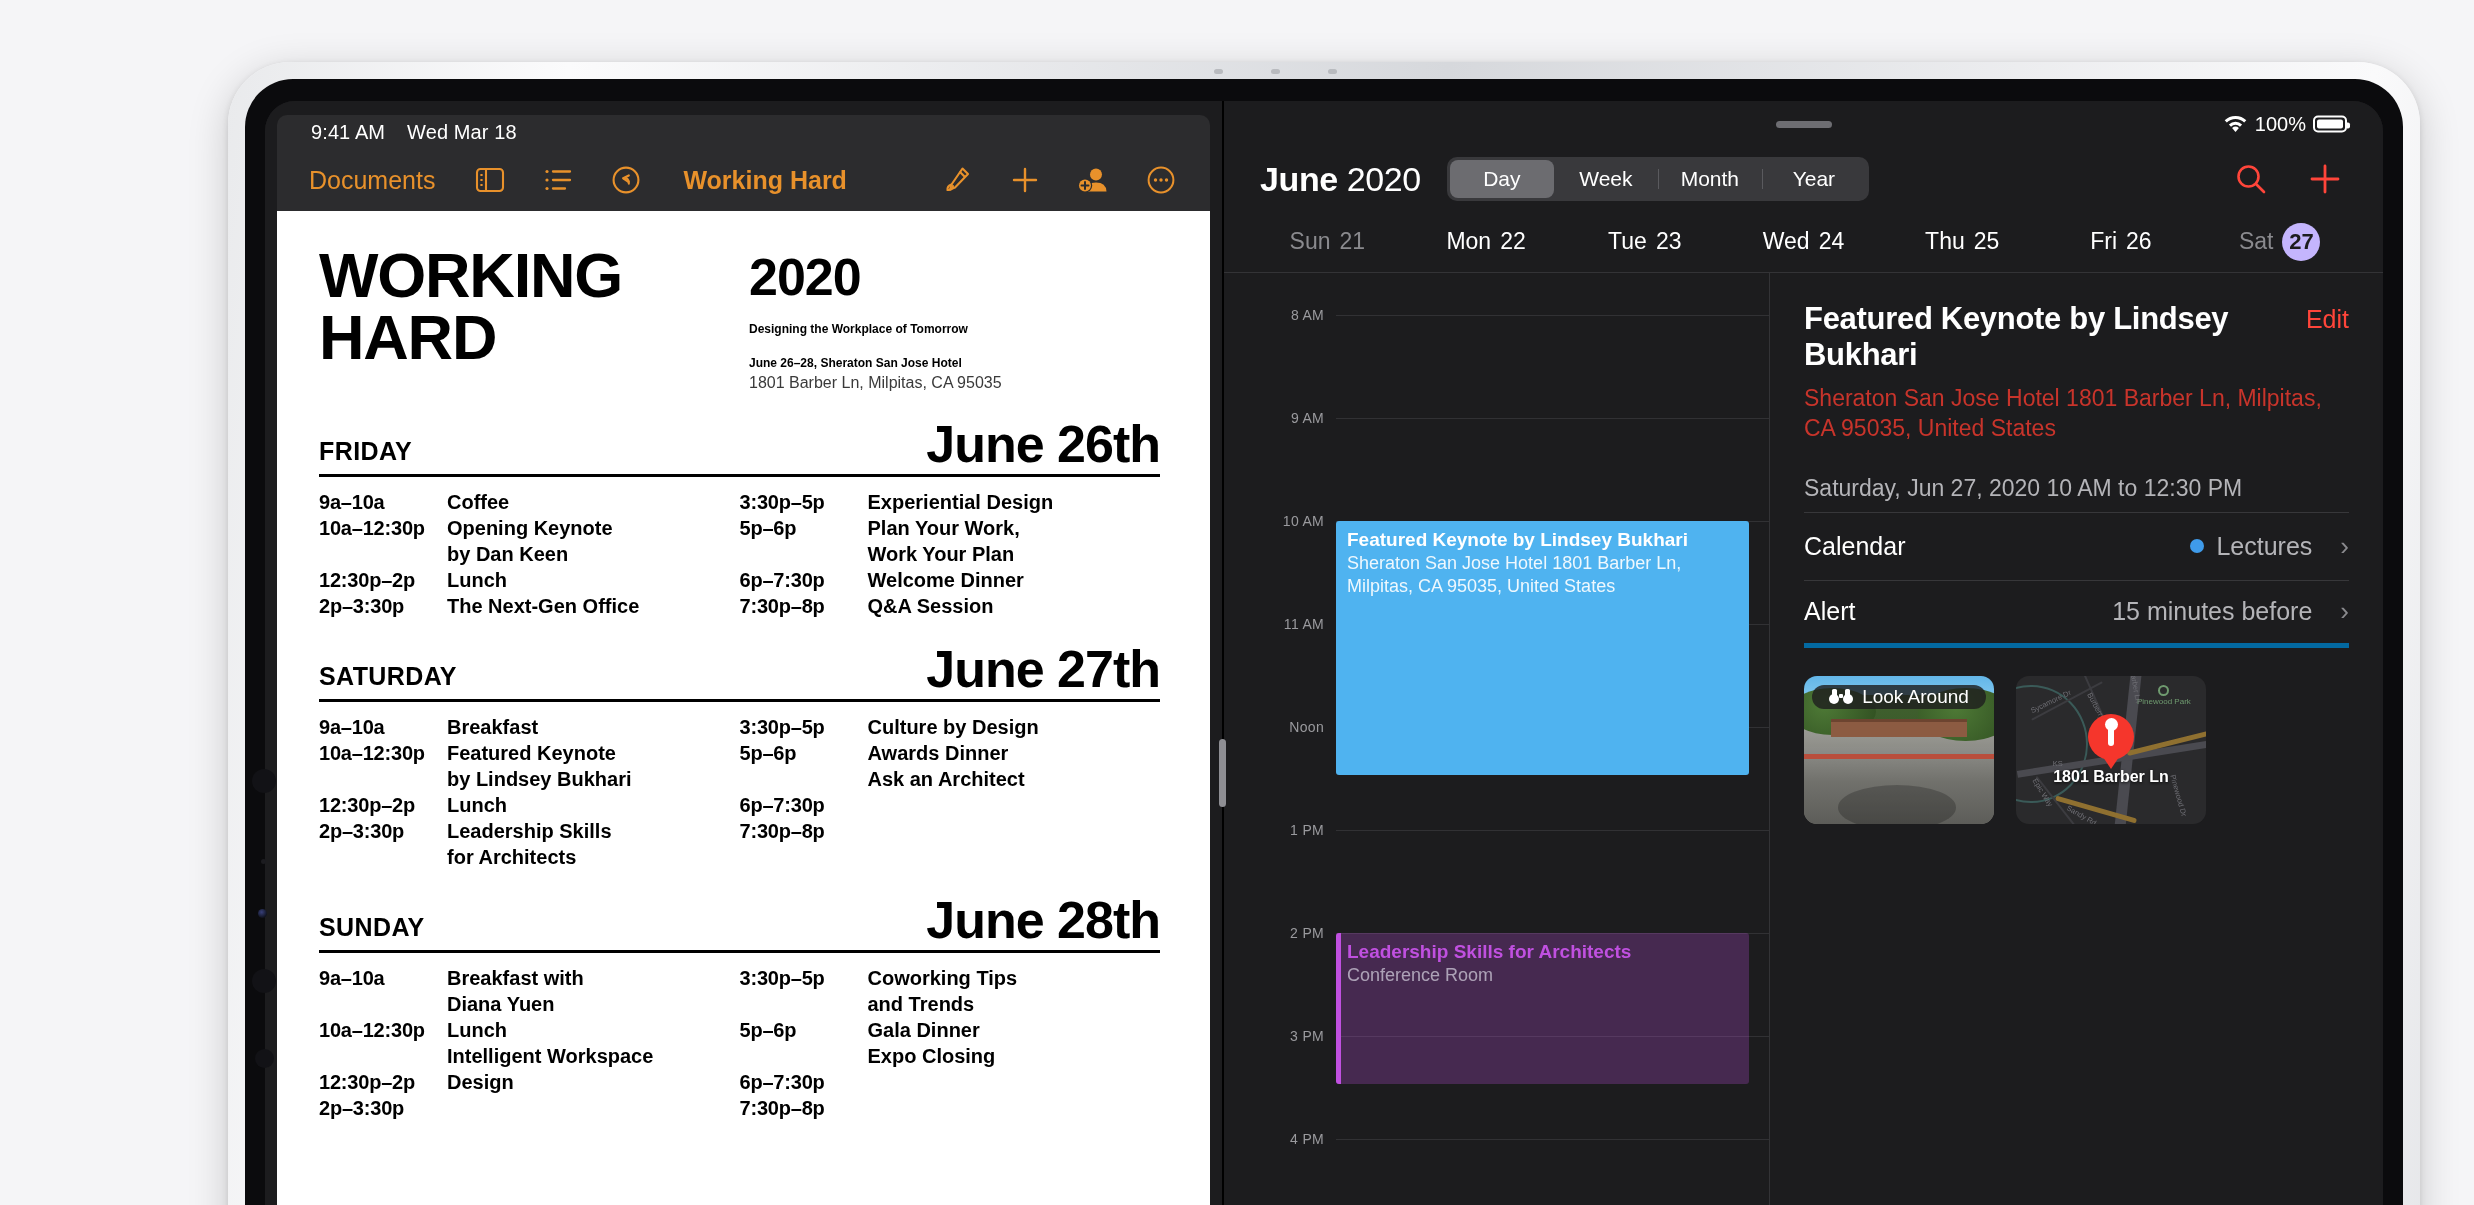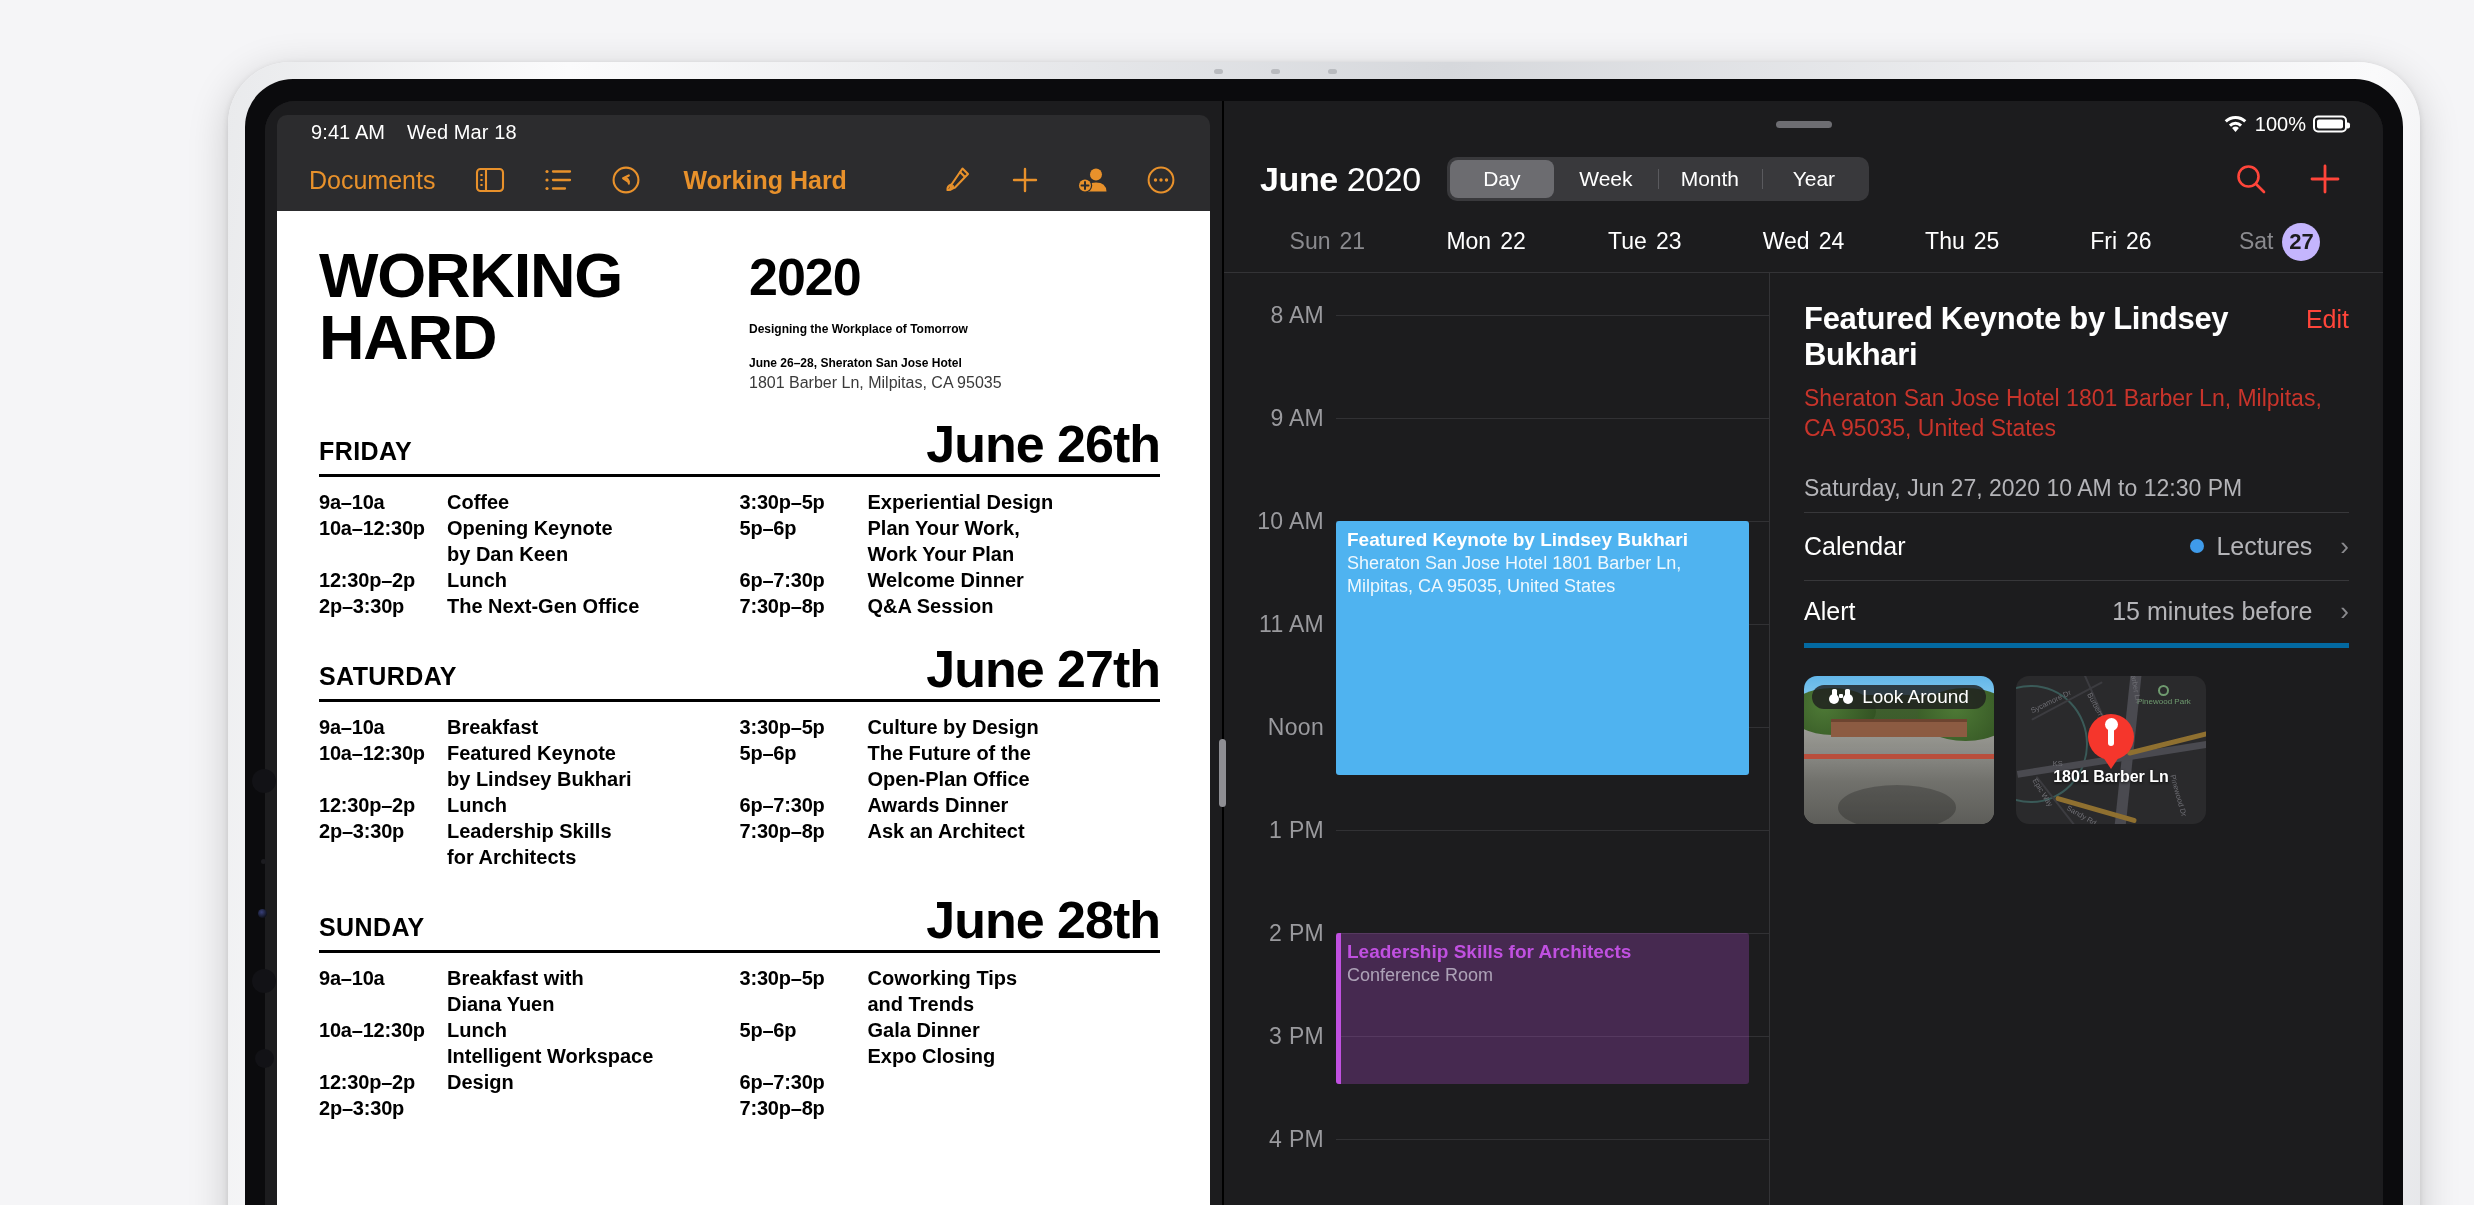--- a/index.html
+++ b/index.html
@@ -232,21 +232,21 @@
   .timeline {
     flex: 1 1 auto; position: relative; overflow: hidden;
     padding-left: 0;
   }
   .hour-row {
     position: absolute; left: 0; right: 0; height: 1px;
   }
   .hour-label {
     position: absolute; left: 0; width: 100px; text-align: right;
     transform: translateY(-50%);
-    font-size: 23px; color: #9a9a9e; letter-spacing: .3px;
+    font-size: 14px; color: #9a9a9e; letter-spacing: .3px;
   }
   .hour-line {
     position: absolute; left: 112px; right: 0; top: 0; height: 1px; background: #313134;
   }
   .ev {
     position: absolute; left: 112px; right: 20px;
     border-radius: 3px; padding: 7px 0 0 11px;
     overflow: hidden;
   }
   .ev .ev-bar {
@@ -557,22 +557,20 @@
                   </div>
                   <div class="day-col">
                     <div class="col-times">
                       <div class="sched-line time" style="min-height: 26px;">3:30p–5p</div>
                       <div class="sched-line time" style="min-height: 52px;">5p–6p</div>
                       <div class="sched-line time" style="min-height: 26px;">6p–7:30p</div>
                       <div class="sched-line time" style="min-height: 26px;">7:30p–8p</div>
                     </div>
                     <div class="col-items">
                       <div class="sched-line" style="min-height: 26px;">Culture by Design</div>
-                      <div class="sched-line" style="min-height: 52px;">The Future of the
-Open-Plan Office</div>
                       <div class="sched-line" style="min-height: 26px;">Awards Dinner</div>
                       <div class="sched-line" style="min-height: 26px;">Ask an Architect</div>
                     </div>
                   </div>
                 </div>
               </div>
               <div class="day-block">
                 <div class="day-head">
                   <div class="day-name">SUNDAY</div>
                   <div class="day-date">June 28th</div>

